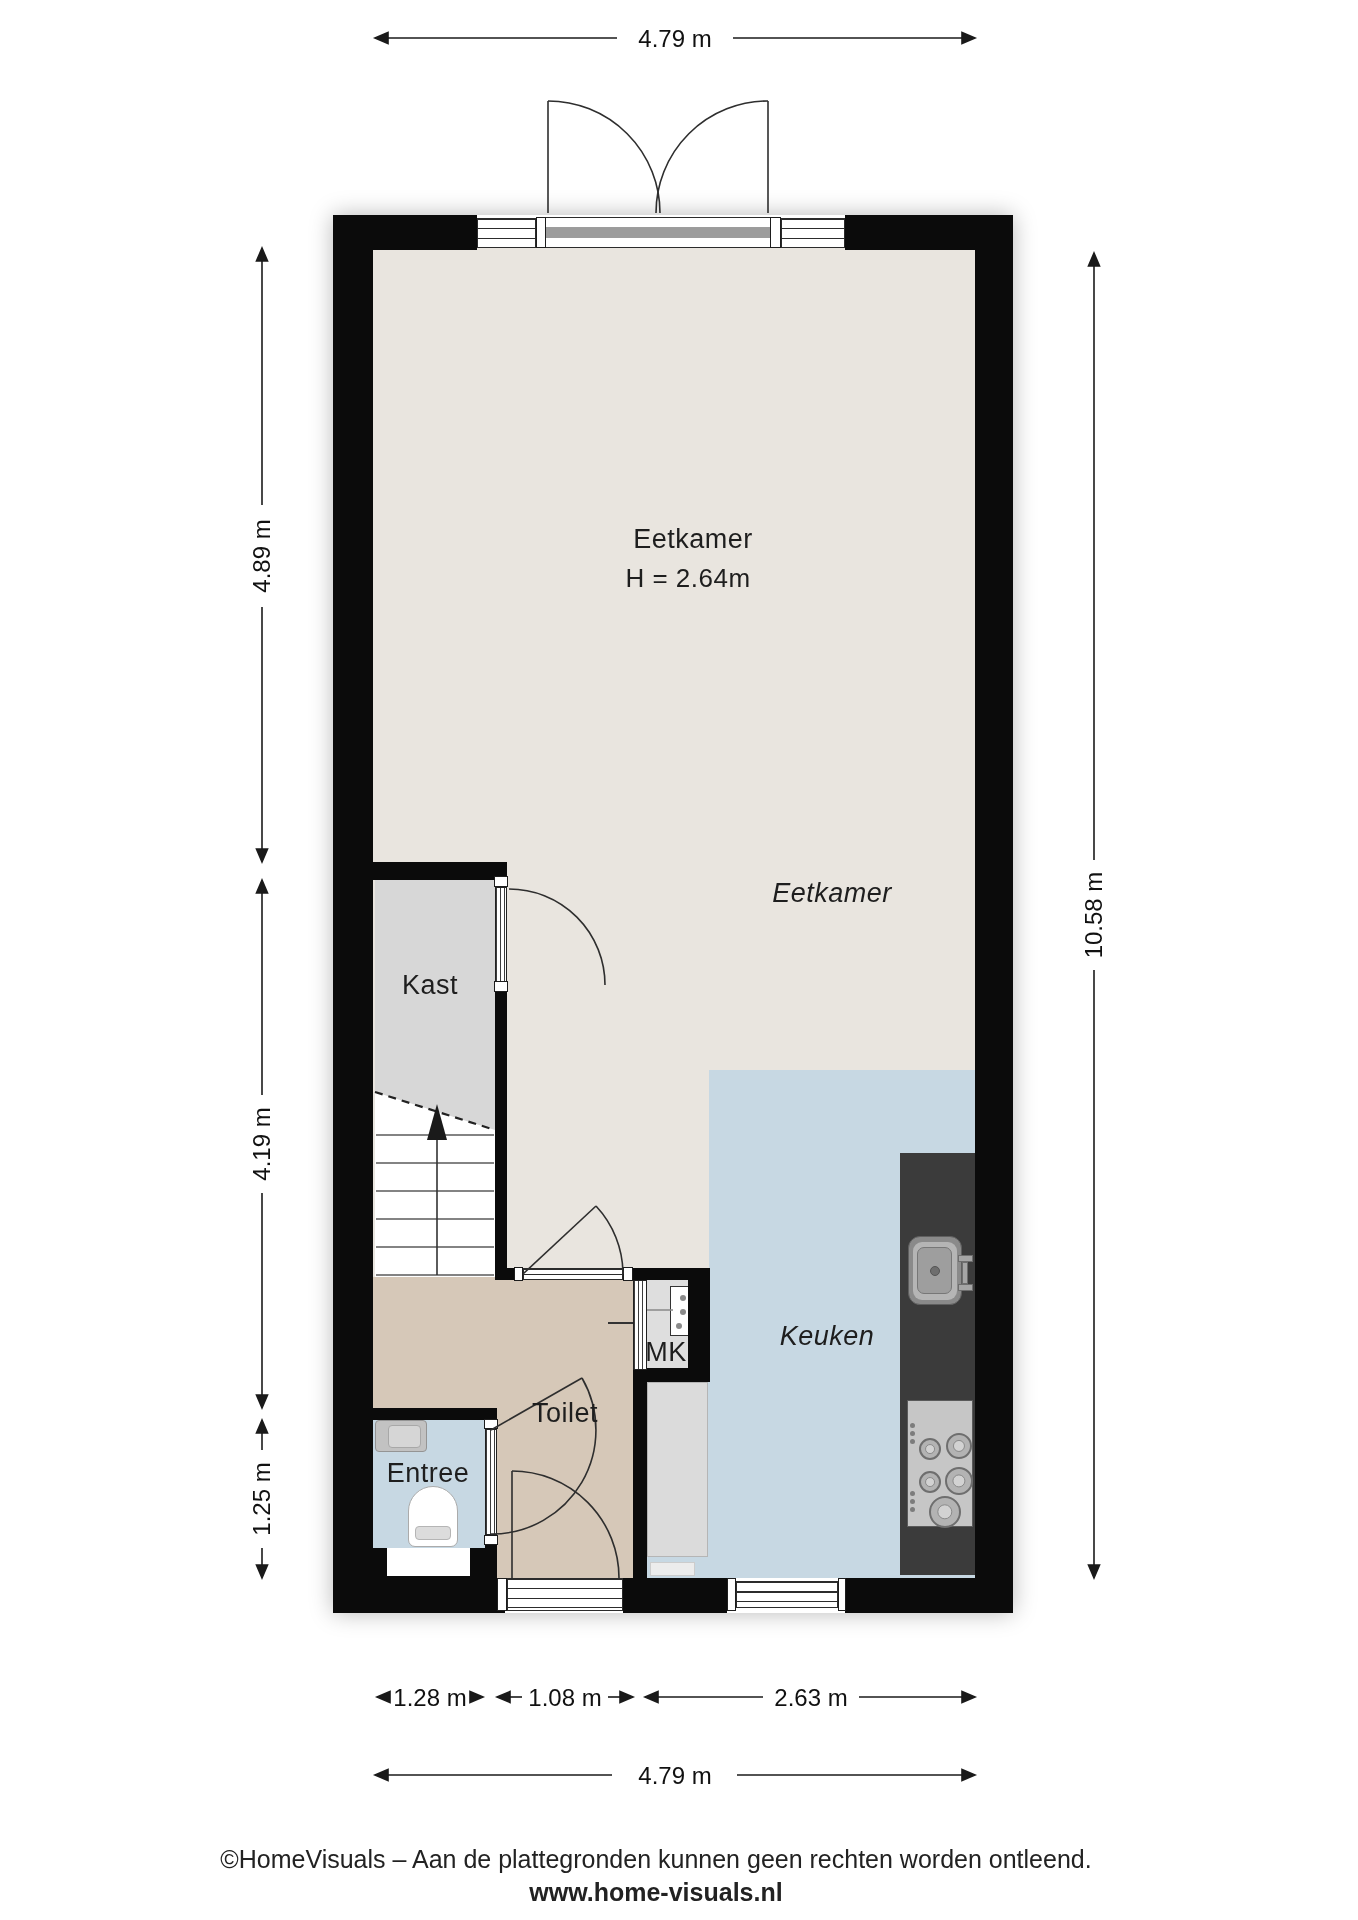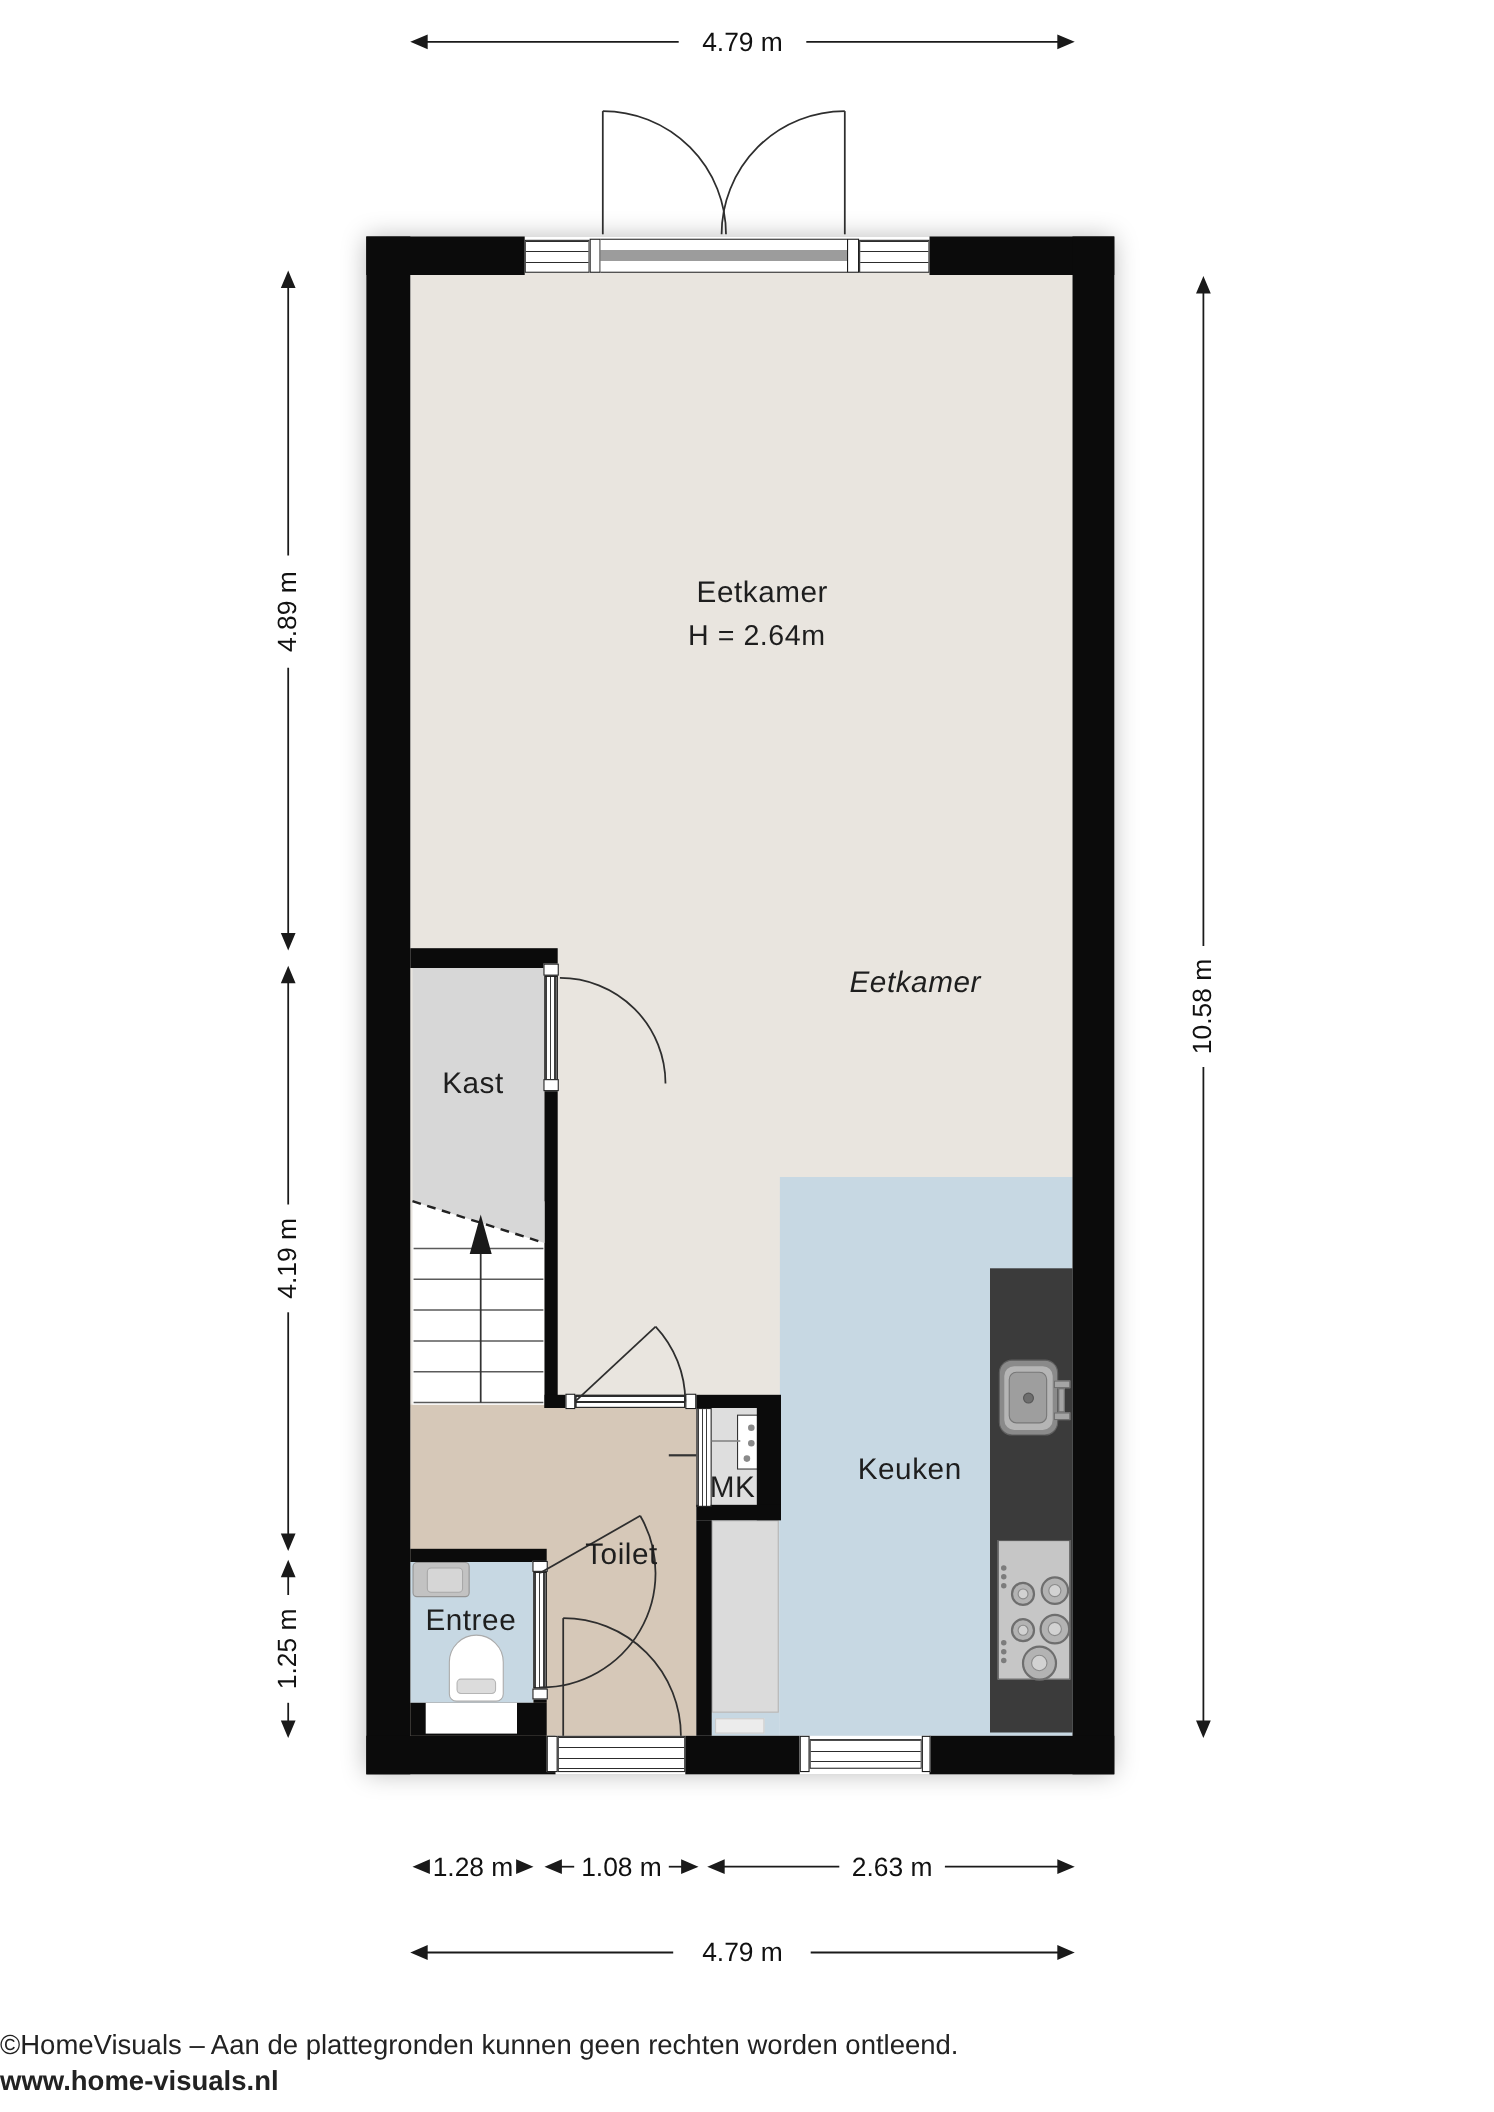--- a/index.html
+++ b/index.html
@@ -34,21 +34,21 @@
        background:repeating-linear-gradient(90deg,#3c3c3c 0 1px,#ffffff 1px 4px);}
   .threshold{position:absolute;box-sizing:border-box;border-top:1.5px solid #2b2b2b;border-bottom:1.5px solid #2b2b2b;
        background:linear-gradient(180deg,#ffffff 0 32%,#9c9c9c 32% 68%,#ffffff 68%);}
   .niche{position:absolute;background:#ffffff;}
   .lbl{position:absolute;transform:translate(-50%,-50%);white-space:nowrap;
        font-size:27px;letter-spacing:.5px;color:#1e1e1e;}
   .note{font-size:26px;}
   .dim{position:absolute;transform:translate(-50%,-50%);white-space:nowrap;
        font-size:24px;color:#111111;}
   .dim.vert{transform:translate(-50%,-50%) rotate(-90deg);}
-  .footer{position:absolute;left:0;width:1312px;text-align:left;font-size:25px;color:#222222;}
+  .footer{position:absolute;left:0;width:1312px;text-align:center;font-size:25px;color:#222222;}
   .fixture{position:absolute;box-sizing:border-box;}
   .counter{background:var(--counter-dark);}
   .cabinet{background:var(--cabinet-gray);border:1px solid #b5b5b5;}
   .cabinet-niche{background:#ececec;border:1px solid #cccccc;}
   .cooktop{background:var(--appliance-gray);border:1px solid #5a5a5a;}
   .burner{position:absolute;border-radius:50%;background:#b3b3b3;border:2.5px solid #6e6e6e;box-sizing:border-box;}
   .burner .in{position:absolute;left:50%;top:50%;transform:translate(-50%,-50%);
        width:55%;height:55%;border-radius:50%;background:#d2d2d2;border:1.5px solid #8a8a8a;box-sizing:border-box;}
   .knob{position:absolute;width:5px;height:5px;border-radius:50%;background:#7c7c7c;}
   .sink-outer{background:#8a8a8a;border-radius:12px;border:1px solid #5f5f5f;}
@@ -249,21 +249,21 @@
       <line x1="737" y1="1775" x2="962" y2="1775"></line>
     <polygon points="375,1775 388,1769.5 388,1780.5"></polygon>
       <polygon points="975,1775 962,1769.5 962,1780.5"></polygon>
   </g>
 </svg>
 
 <div class="lbl" style="left:693px;top:539px;">Eetkamer</div>
 <div class="lbl note" style="left:688px;top:578px;">H = 2.64m</div>
 <div class="lbl" style="left:832px;top:893px;font-style:italic;">Eetkamer</div>
 <div class="lbl" style="left:430px;top:985px;">Kast</div>
-<div class="lbl" style="left:827px;top:1336px;">Keuken</div>
+<div class="lbl" style="left:827px;top:1336px;font-style:italic;">Keuken</div>
 <div class="lbl" style="left:565px;top:1413px;">Toilet</div>
 <div class="lbl" style="left:428px;top:1473px;">Entree</div>
 <div class="lbl" style="left:666px;top:1352px;">MK</div>
 
 <div class="dim" style="left:675px;top:39px;">4.79 m</div>
 <div class="dim vert" style="left:262px;top:556px;">4.89 m</div>
 <div class="dim vert" style="left:262px;top:1144px;">4.19 m</div>
 <div class="dim vert" style="left:262px;top:1499px;">1.25 m</div>
 <div class="dim vert" style="left:1094px;top:915px;">10.58 m</div>
 <div class="dim" style="left:430px;top:1698px;">1.28 m</div>

